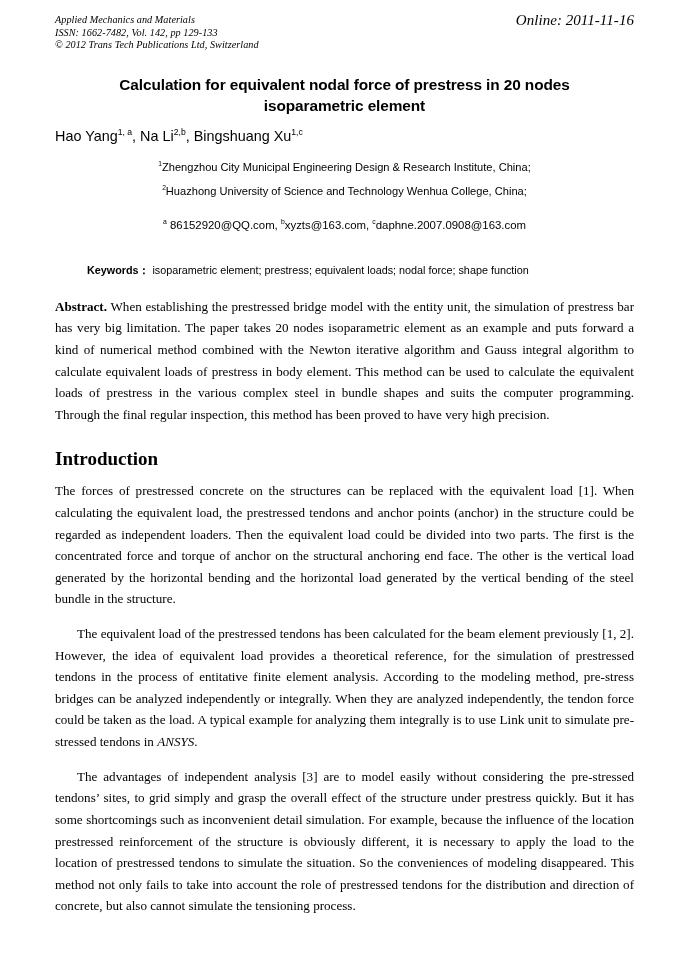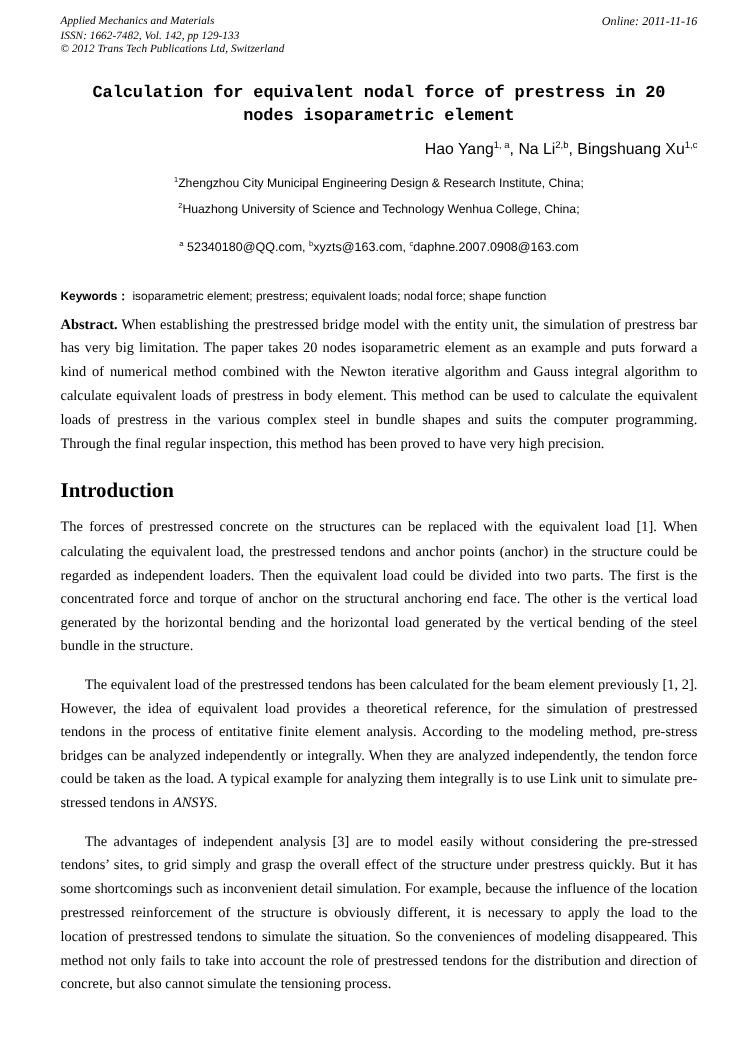--- a/index.html
+++ b/index.html
@@ -30,42 +30,42 @@
     font-style: italic;
     font-size: 10.2px;
     line-height: 12.6px;
     letter-spacing: .05px;
   }
   .masthead .online {
     position: absolute;
     right: 0;
     top: 0;
     font-style: italic;
-    font-size: 11px;
+    font-size: 15px;
     white-space: nowrap;
     margin-left: 48px;
   }
   .masthead .line {
     display: block;
     white-space: nowrap;
   }
 
   
   .title {
     margin: 22px 14px 0 14px;
     text-align: center;
-    font-family: Liberation Mono, monospace;
+    font-family: Liberation Sans, sans-serif;
     font-weight: bold;
     font-size: 15.4px;
     line-height: 21px;
     letter-spacing: -.1px;
   }
   .authors {
     margin-top: 11px;
-    text-align: right;
+    text-align: left;
     font-family: "Liberation Sans", "DejaVu Sans", sans-serif;
     font-size: 14.4px;
     line-height: 19px;
   }
   .authors sup, .affil sup, .emails sup {
     font-size: 60%;
     vertical-align: super;
     line-height: 0;
   }
   .affil {
@@ -83,26 +83,27 @@
     font-size: 11.4px;
     line-height: 16px;
   }
 
   
   .keywords {
     margin-top: 30px;
     font-family: "Liberation Sans", "DejaVu Sans", sans-serif;
     font-size: 10.8px;
     line-height: 15px;
+    margin-left: 32px;
   }
   .keywords .kw-label { font-weight: bold; }
 
   
   .abstract {
-    margin-top: 6px;
+    margin-top: 18px;
     text-align: justify;
     font-size: 13.1px;
     line-height: 21.6px;
     text-justify: inter-word;
   }
   .abstract .lead { font-weight: bold; }
 
   .section-heading {
     margin-top: 25px;
     font-weight: bold;
@@ -136,21 +137,21 @@
   <div class="authors">
     <span><span>Hao Yang</span><sup>1, a</sup></span><span>, </span><span><span>Na Li</span><sup>2,b</sup></span><span>, </span><span><span>Bingshuang Xu</span><sup>1,c</sup></span>
   </div>
 
   <div class="affil">
     <span class="row"><sup>1</sup><span>Zhengzhou City Municipal Engineering Design &amp; Research Institute, China;</span></span>
     <span class="row"><sup>2</sup><span>Huazhong University of Science and Technology Wenhua College, China;</span></span>
   </div>
 
   <div class="emails">
-    <sup>a</sup>&nbsp;<span>52340180@QQ.com,</span>
+    <sup>a</sup>&nbsp;<span>86152920@QQ.com,</span>
     <sup>b</sup><span>xyzts@163.com,</span>
     <sup>c</sup><span>daphne.2007.0908@163.com</span>
   </div>
 
   <div class="keywords">
     <span class="kw-label">Keywords：</span>
     <span>isoparametric element; prestress; equivalent loads; nodal force; shape function</span>
   </div>
 
   <div class="abstract"><span class="lead">Abstract.</span><span> When establishing the prestressed bridge model with the entity unit, the simulation of prestress bar has very big limitation. The paper takes 20 nodes isoparametric element as an example and puts forward a kind of numerical method combined with the Newton iterative algorithm and Gauss integral algorithm to calculate equivalent loads of prestress in body element. This method can be used to calculate the equivalent loads of prestress in the various complex steel in bundle shapes and suits the computer programming. Through the final regular inspection, this method has been proved to have very high precision.</span></div>

